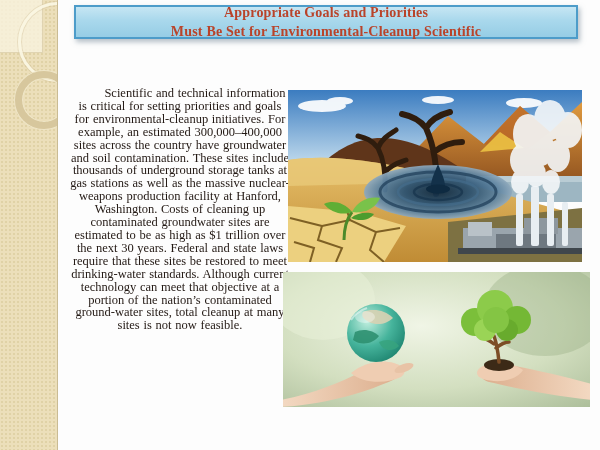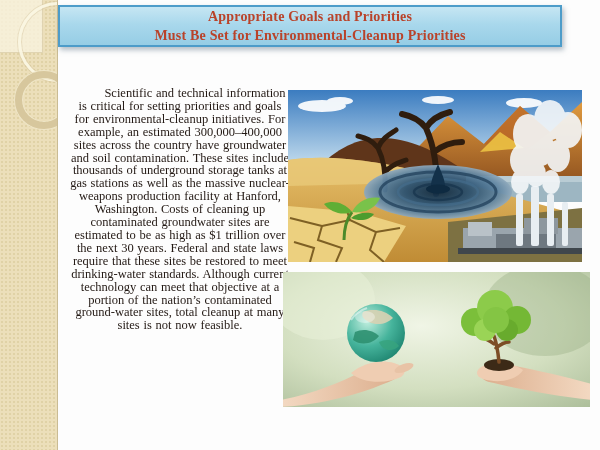--- a/index.html
+++ b/index.html
@@ -32,21 +32,21 @@
     box-shadow:0 0 0 1px rgba(205,190,148,0.35), inset 0 0 0 1px rgba(205,190,148,0.35);
   }
   .ring2{
     left:15px;top:71px;width:58px;height:58px;
     border:7px solid #d7c79d;
     box-shadow:0 0 0 1px #efe6c8, inset 0 0 0 1px #efe6c8;
   }
 
   
   .title-box{
-    position:absolute;left:58px;top:5px;width:504px;height:42px;
+    position:absolute;left:74px;top:5px;width:504px;height:34px;
     background:linear-gradient(180deg,#c6e6f3 0%,#a9d8ec 45%,#96cde5 100%);
     border:2px solid #4d9cc9;
     box-shadow:2px 3px 5px rgba(110,130,145,0.5);
     box-sizing:border-box;
     display:flex;flex-direction:column;justify-content:center;align-items:center;
   }
   .title-line{
     font-weight:bold;font-size:14px;line-height:19px;
     color:#b9432a;text-align:center;letter-spacing:0.2px;white-space:nowrap;
   }
@@ -70,21 +70,21 @@
 <div class="slide">
 
   <div class="sidebar">
     <div class="side-square"></div>
     <div class="ring ring1"></div>
     <div class="ring ring2"></div>
   </div>
 
   <div class="title-box">
     <div class="title-line">Appropriate Goals and Priorities</div>
-    <div class="title-line">Must Be Set for  Environmental-Cleanup Priorities</div>
+    <div class="title-line">Must Be Set for  Environmental-Cleanup Scientific</div>
   </div>
 
   <p class="body-text">Scientific and technical information is critical for setting priorities and goals for environmental-cleanup initiatives. For example, an estimated 300,000–400,000 sites across the country have groundwater and soil contamination. These sites include thousands of underground storage tanks at gas stations as well as the massive nuclear-weapons production facility at Hanford, Washington.  Costs of cleaning up contaminated groundwater sites are estimated to be as high as $1 trillion over the next 30 years. Federal and state laws require that these sites be restored to meet drinking-water standards. Although current technology can meet that objective at a portion of the nation’s contaminated ground-water sites, total cleanup at many sites is not now feasible.</p>
 
   <div class="img img-top" role="img" aria-label="Environmental degradation collage: drought-cracked earth with green sprout, dead trees, water drop rippling in polluted water, autumn mountains, industrial plant with smoking stacks">
     <svg width="294" height="172" viewBox="0 0 294 172" preserveAspectRatio="none">
       <defs>
         <linearGradient id="g-sky" x1="0" y1="0" x2="0" y2="1">
           <stop offset="0" stop-color="#3b7cc0"></stop>
             <stop offset="1" stop-color="#cfe5f2"></stop>

